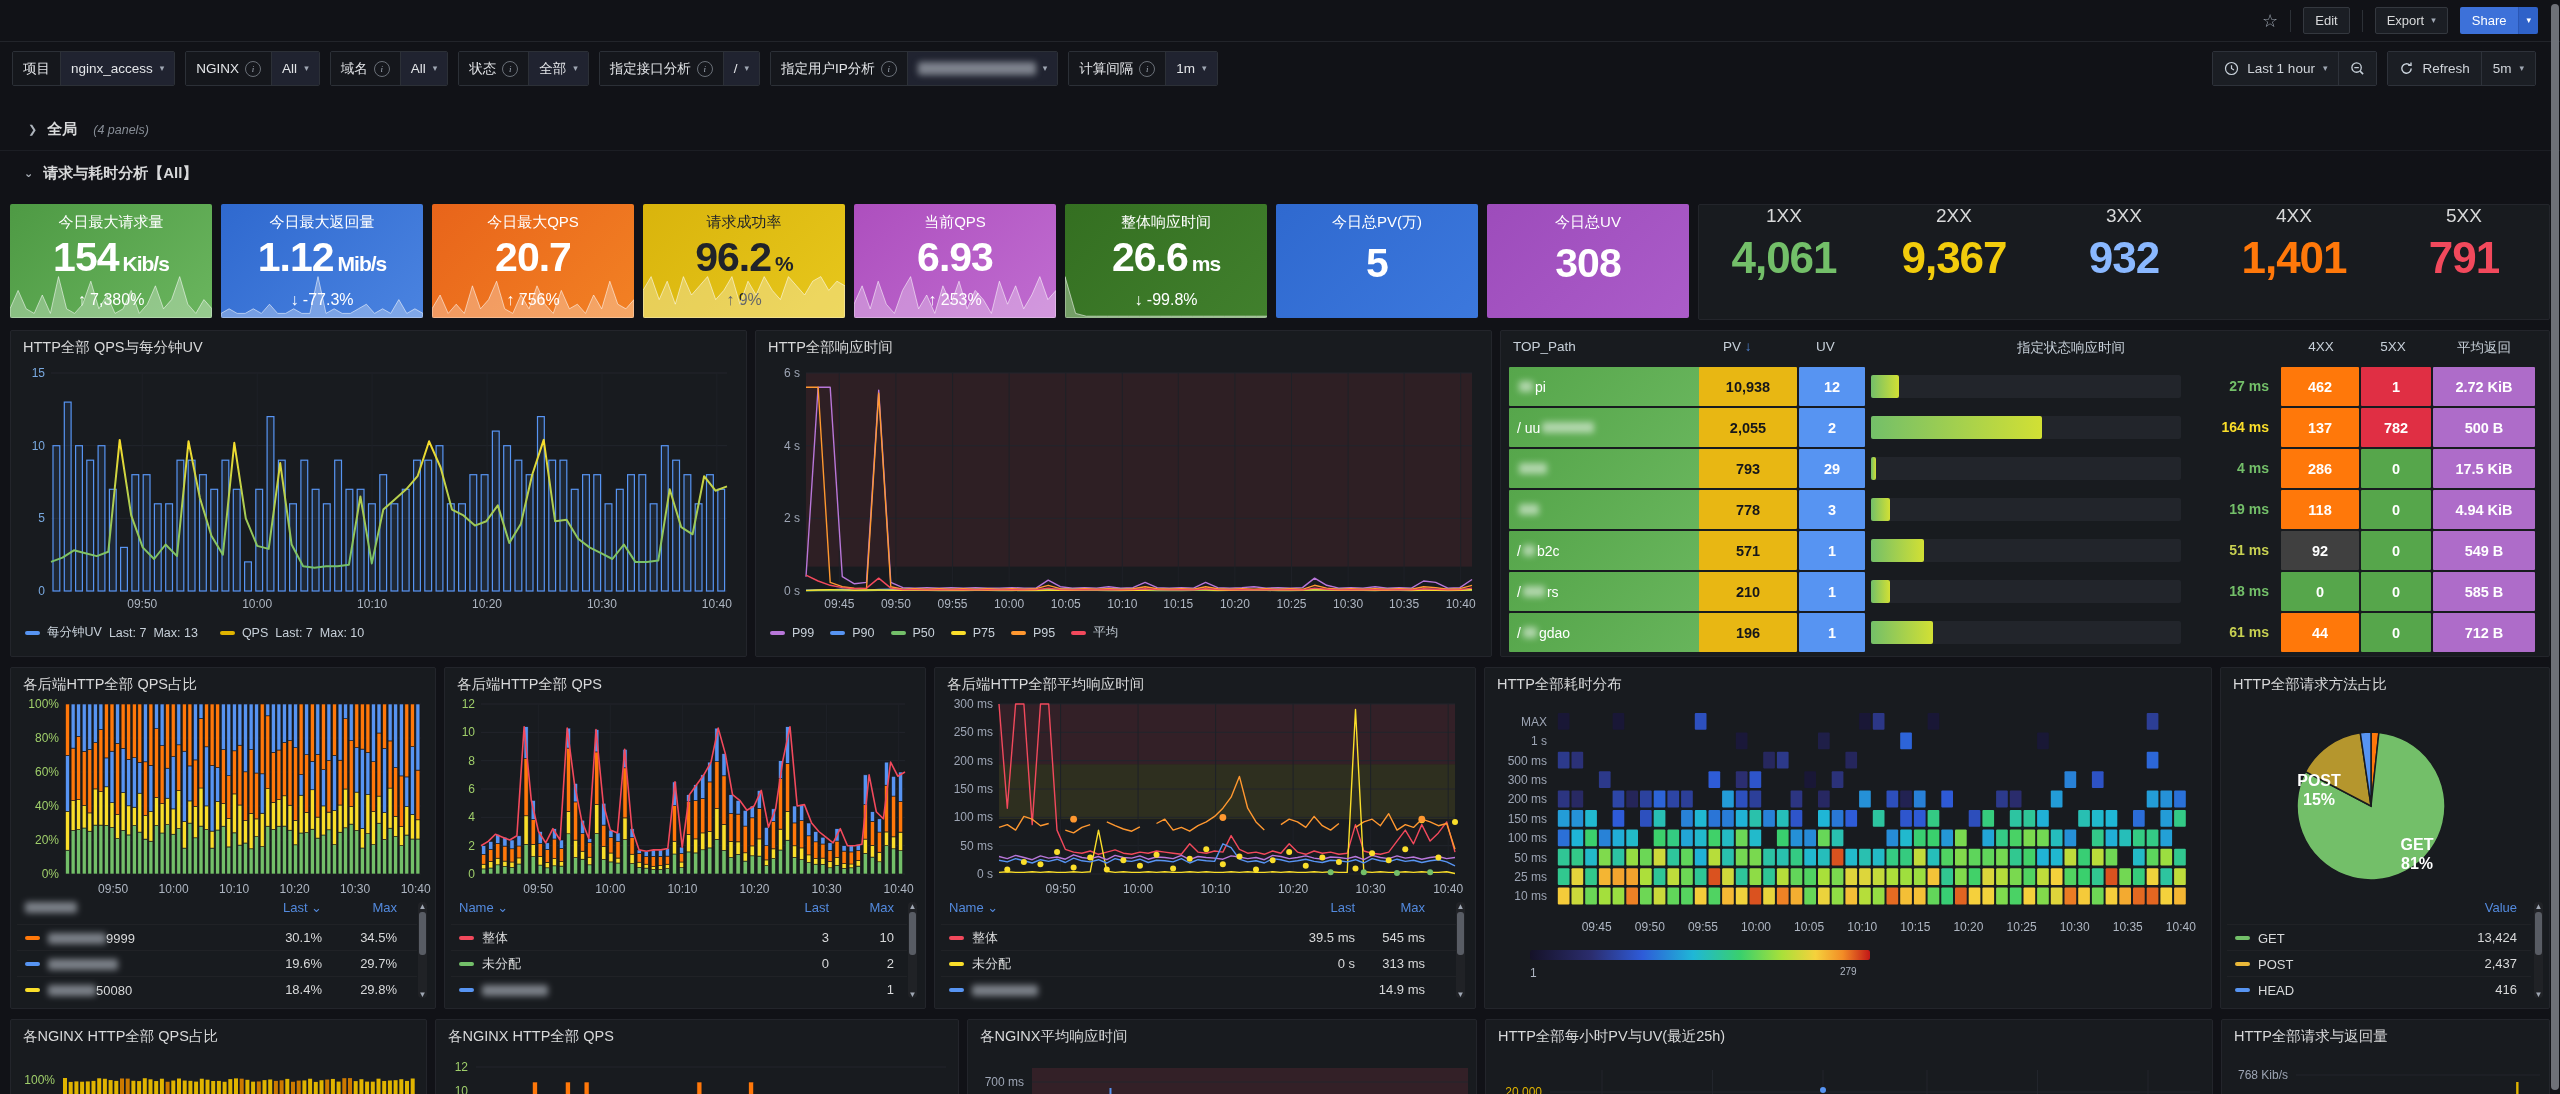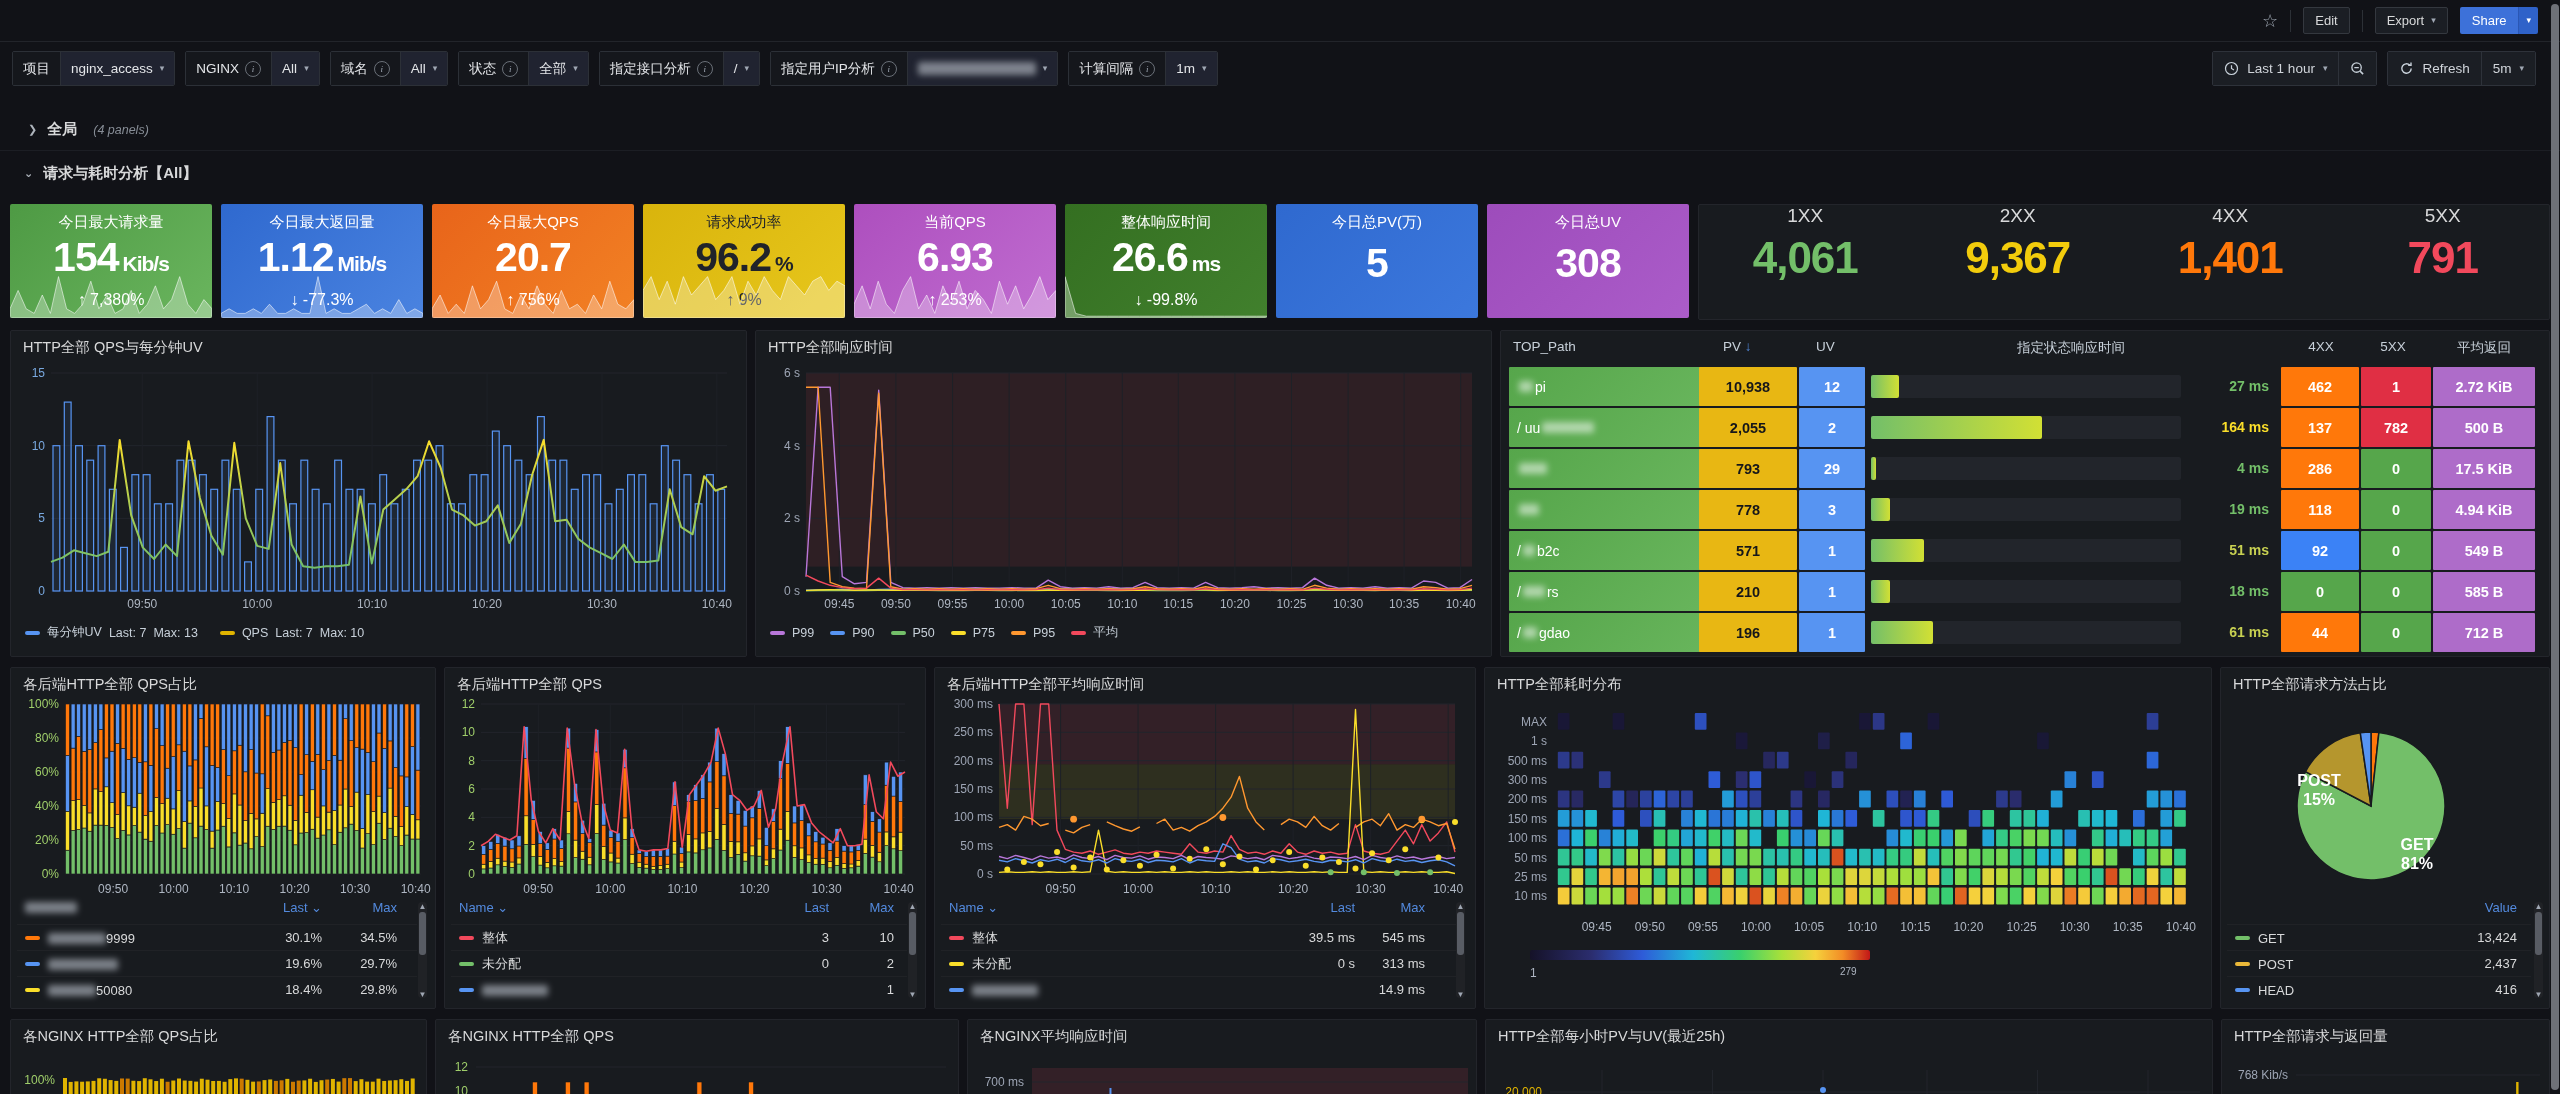--- a/index.html
+++ b/index.html
@@ -270,20 +270,24 @@
         <div class="t-value" style="top: 36px;">308</div>
       </div>
       <div class="statuspanel" style="left: 1698px; top: 204px; width: 850px; height: 114px;">
         <div class="sc">
           <div class="sc-l">1XX</div>
           <div class="sc-v" style="color: rgb(115, 191, 105);">4,061</div>
         </div>
         <div class="sc">
           <div class="sc-l">2XX</div>
           <div class="sc-v" style="color: rgb(242, 204, 12);">9,367</div>
+        </div>
+        <div class="sc">
+          <div class="sc-l">3XX</div>
+          <div class="sc-v" style="color: rgb(138, 184, 255);">932</div>
         </div>
         <div class="sc">
           <div class="sc-l">4XX</div>
           <div class="sc-v" style="color: rgb(255, 120, 10);">1,401</div>
         </div>
         <div class="sc">
           <div class="sc-l">5XX</div>
           <div class="sc-v" style="color: rgb(242, 73, 92);">791</div>
         </div>
       </div>
@@ -519,21 +523,21 @@
         <div class="cell" style="left: 8px; top: 200px; width: 188px; height: 39px; background: linear-gradient(135deg, rgb(86, 166, 75), rgb(104, 181, 92)); padding-left: 8px;">
           <div style="font-size: 14px;">/</div>
           <div class="mask" style="width: 12px; background: rgba(255, 255, 255, 0.75); margin: 0px 2px;"></div>
           <div style="font-size: 14px;">b2c</div>
         </div>
         <div class="cell center" style="left: 198px; top: 200px; width: 98px; height: 39px; background: rgb(232, 183, 19); color: rgb(21, 22, 26); font-weight: 600;">571</div>
         <div class="cell center" style="left: 298px; top: 200px; width: 66px; height: 39px; background: rgb(87, 148, 242); font-weight: 600;">1</div>
         <div class="bartrack" style="left: 370px; top: 208px; width: 310px; height: 23px;"></div>
         <div class="barfill" style="left: 370px; top: 208px; width: 52.7px; height: 23px;"></div>
         <div class="msval" style="left: 688px; top: 211px; width: 80px; color: rgb(199, 208, 81);">51 ms</div>
-        <div class="cell center" style="left: 780px; top: 200px; width: 78px; height: 39px; background: #3b82f6; font-weight: 600;">92</div>
+        <div class="cell center" style="left: 780px; top: 200px; width: 78px; height: 39px; background: #404040; font-weight: 600;">92</div>
         <div class="cell center" style="left: 860px; top: 200px; width: 70px; height: 39px; background: rgb(86, 166, 75); font-weight: 600;">0</div>
         <div class="cell center" style="left: 932px; top: 200px; width: 102px; height: 39px; background: rgb(174, 108, 201); font-weight: 600;">549 B</div>
         <div class="cell" style="left: 8px; top: 241px; width: 188px; height: 39px; background: linear-gradient(135deg, rgb(86, 166, 75), rgb(104, 181, 92)); padding-left: 8px;">
           <div style="font-size: 14px;">/</div>
           <div class="mask" style="width: 22px; background: rgba(255, 255, 255, 0.75); margin: 0px 2px;"></div>
           <div style="font-size: 14px;">rs</div>
         </div>
         <div class="cell center" style="left: 198px; top: 241px; width: 98px; height: 39px; background: rgb(232, 183, 19); color: rgb(21, 22, 26); font-weight: 600;">210</div>
         <div class="cell center" style="left: 298px; top: 241px; width: 66px; height: 39px; background: rgb(87, 148, 242); font-weight: 600;">1</div>
         <div class="bartrack" style="left: 370px; top: 249px; width: 310px; height: 23px;"></div>

